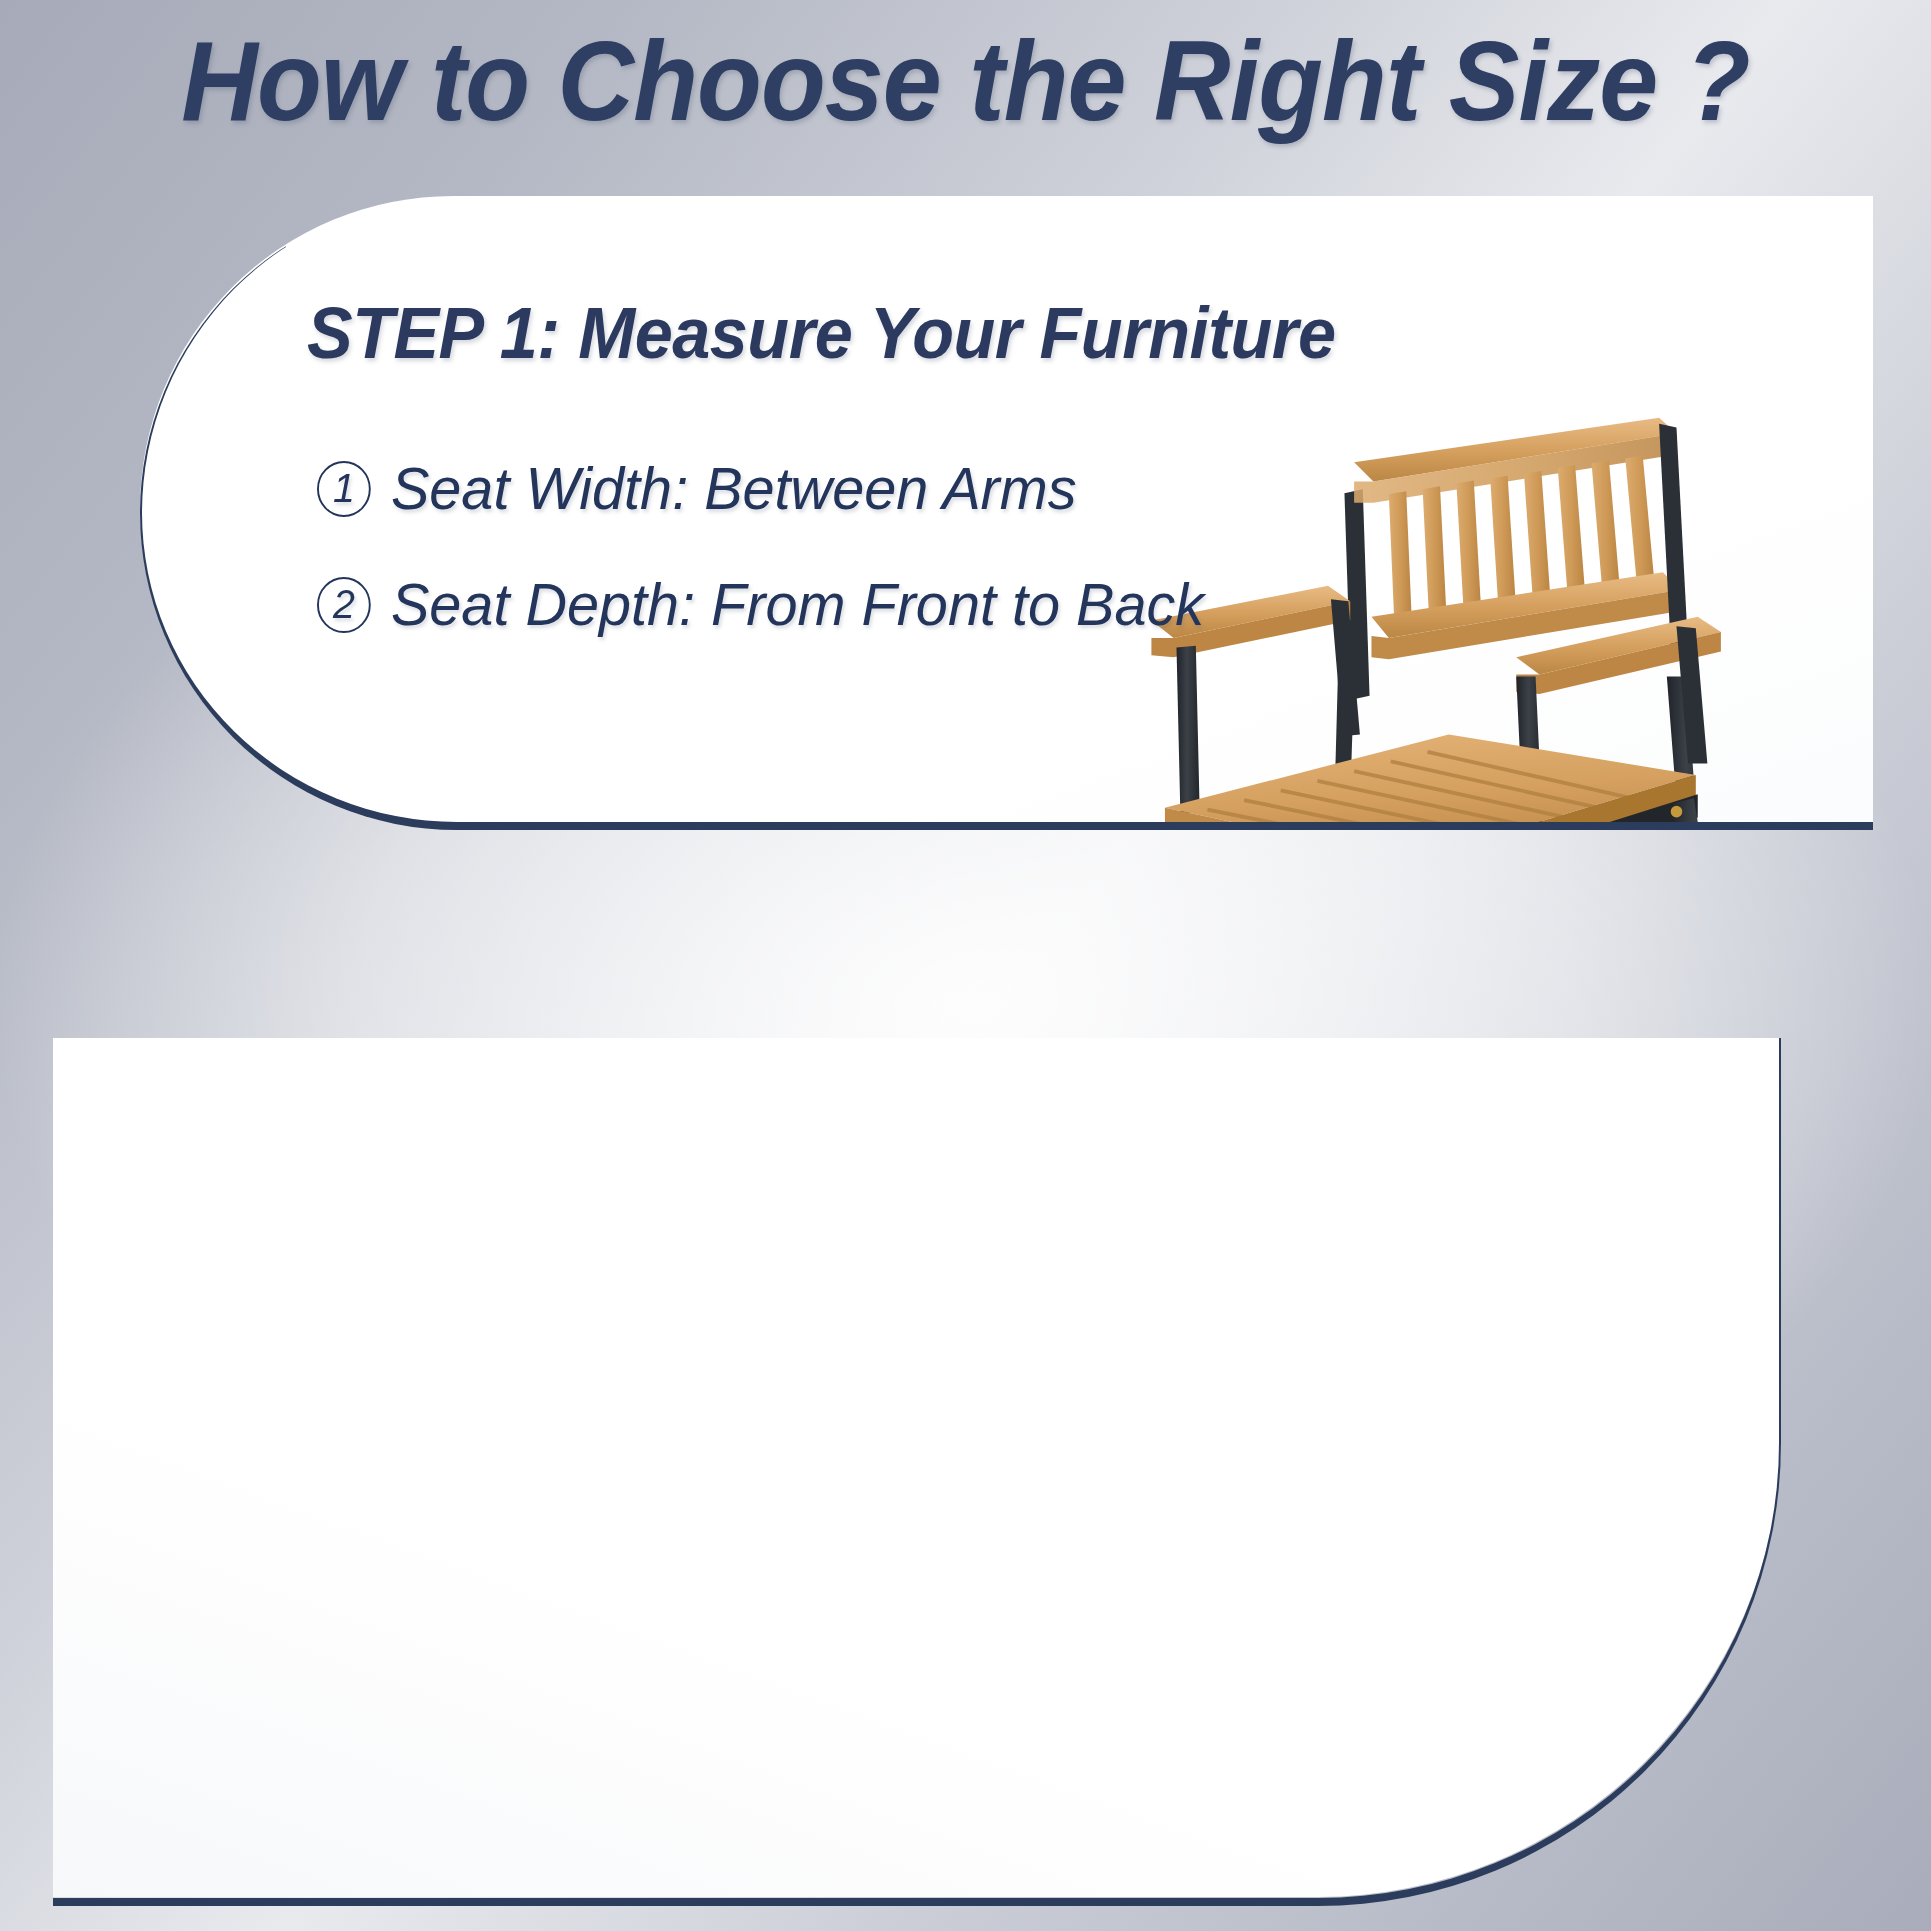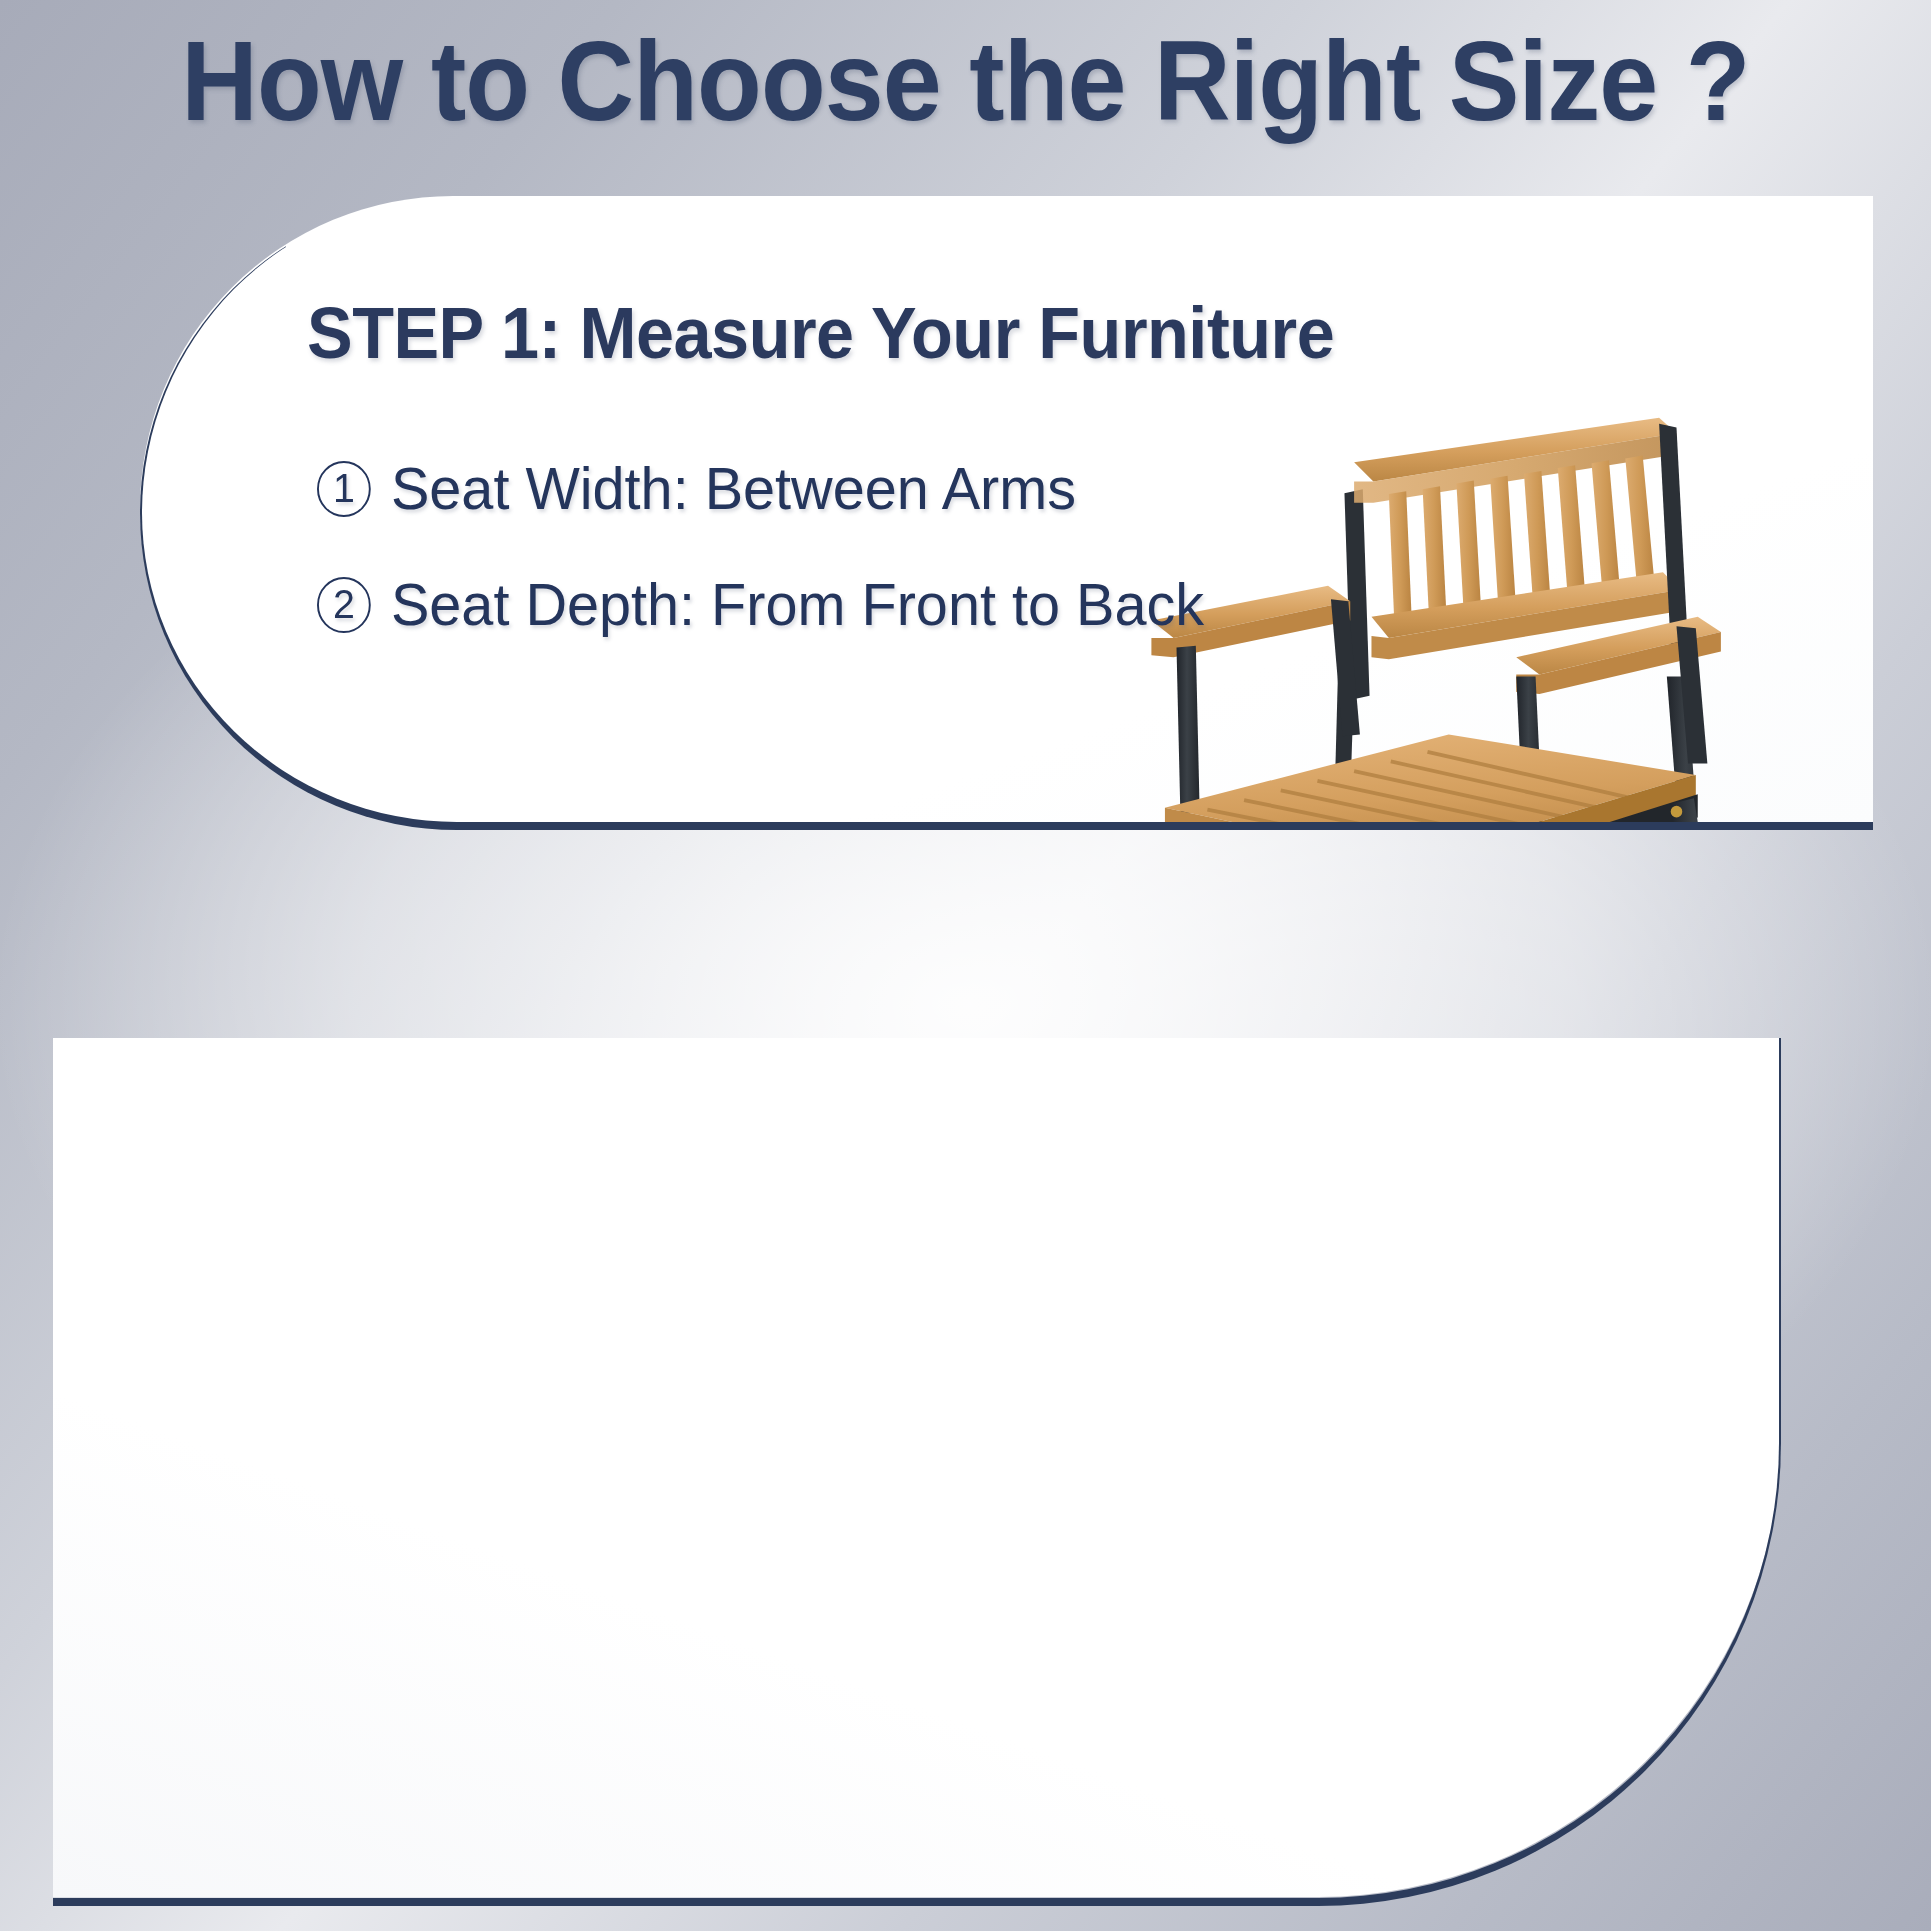--- a/index.html
+++ b/index.html
@@ -6,20 +6,21 @@
   body{
     width:1931px;height:1931px;overflow:hidden;
     font-family:"Liberation Sans","DejaVu Sans",sans-serif;
     background:#ffffff;
   }
   #stage{
     position:relative;width:1931px;height:1931px;
     background:
       radial-gradient(ellipse 1352px 869px at 50% 52%, rgba(255,255,255,0.92) 0%, rgba(255,255,255,0.45) 45%, rgba(255,255,255,0.0) 72%),
       linear-gradient(128deg,#a7abb9 0%,#b4b8c4 18%,#cfd2da 38%,#e9eaee 52%,#cbced7 70%,#b7bbc7 86%,#a9adbb 100%);
+    font-style: italic;
   }
 
   
   .title{
     position:absolute;left:0;top:21px;width:1931px;text-align:center;
     color:#2e3f63;
     font-size:114px;line-height:1.05;font-weight:700;
     letter-spacing:-1px;
     transform:scaleX(0.93);transform-origin:50% 50%;
     text-shadow:1.9px 2.9px 4.8px rgba(80,90,115,0.28);

